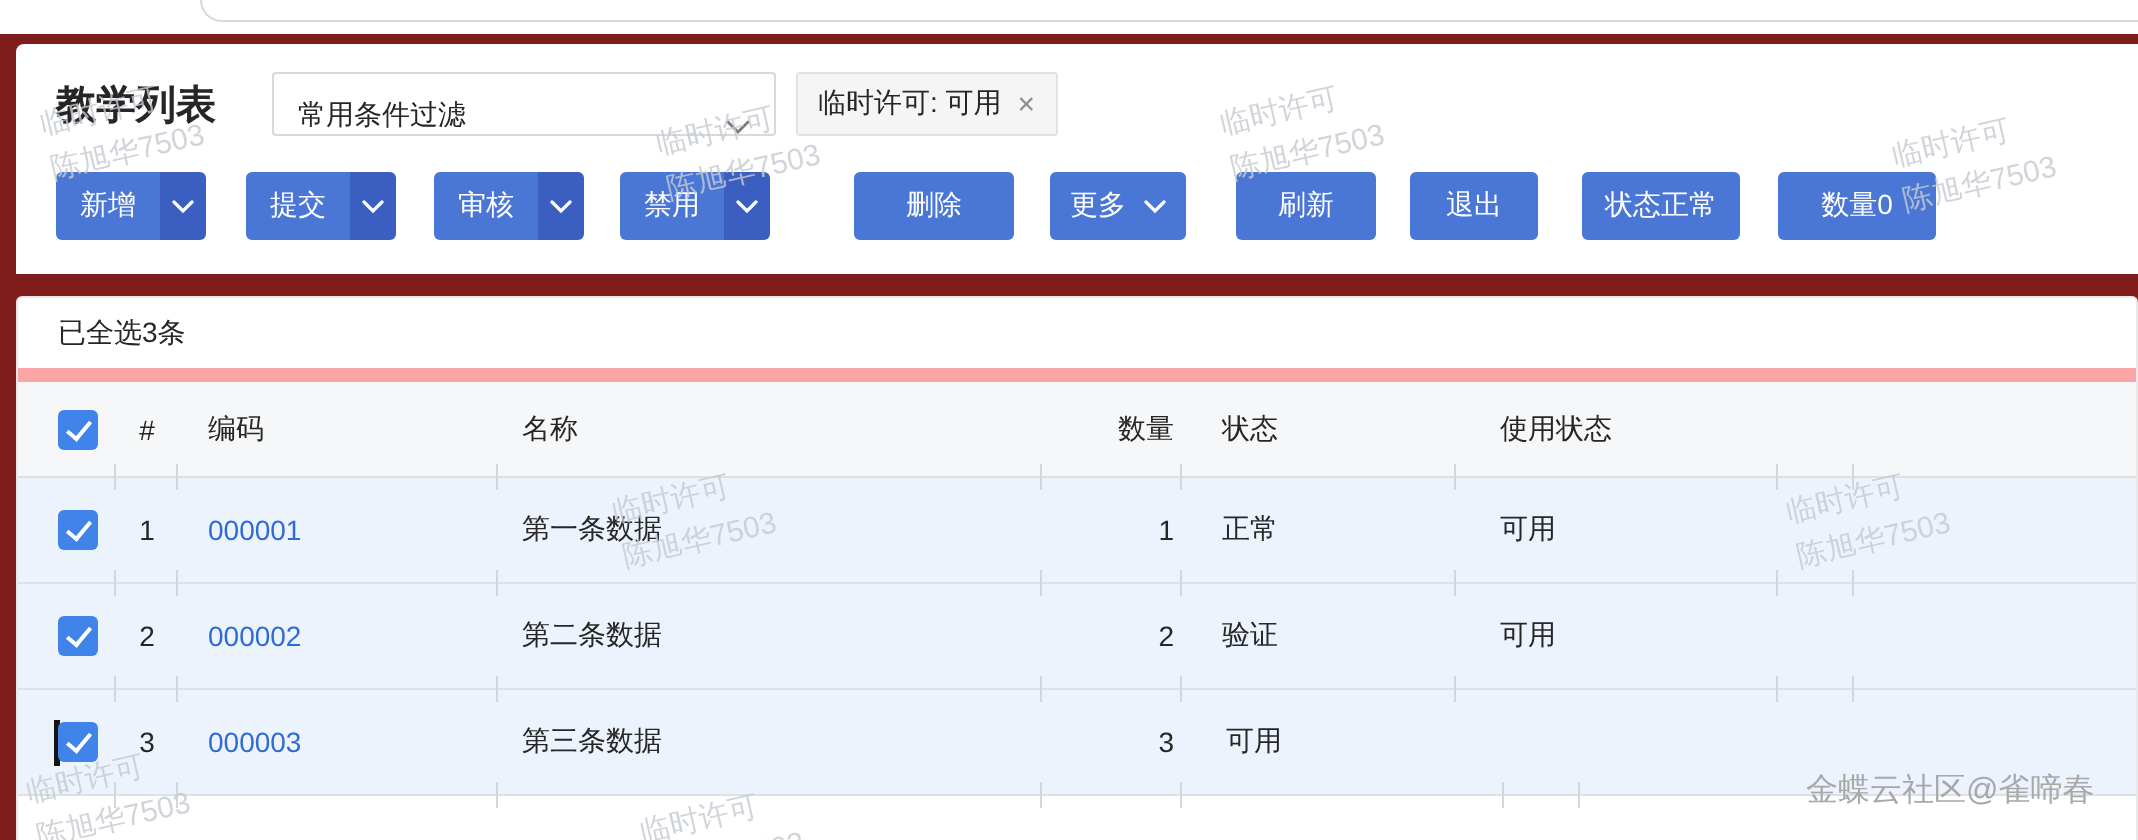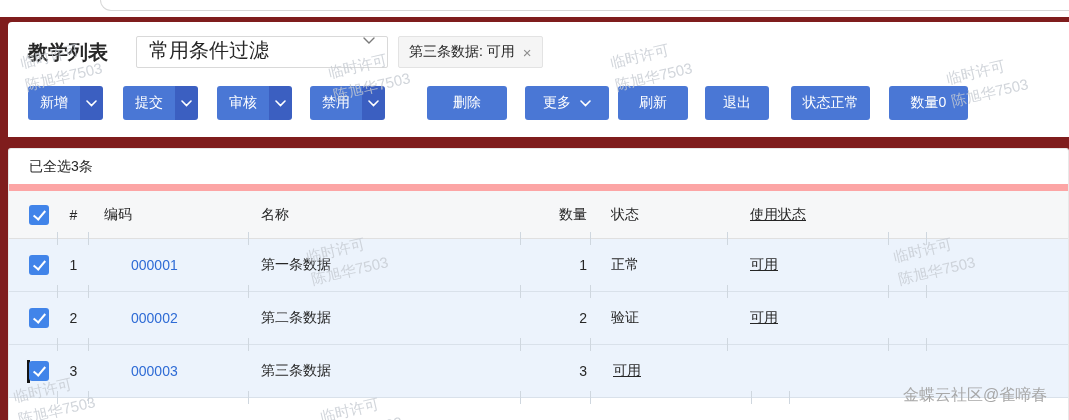--- a/index.html
+++ b/index.html
@@ -11,21 +11,21 @@
   .tabline { position:absolute; left:100px; top:0; width:969px; height:11px;
              border-left:1px solid #d8d8d8; border-bottom:1px solid #d8d8d8;
              border-bottom-left-radius:12px; }
 
   
   .toolbar-panel { position:absolute; left:8px; top:22px; width:1061px; height:115px;
                    background:#fff; border-radius:4px 0 0 0; }
   .page-title { position:absolute; left:20px; top:17px; font-size:20px; font-weight:600; color:#262626; }
   .filter-select { position:absolute; left:128px; top:14px; width:252px; height:32px;
                    background:#fff; border:1px solid #d9d9d9; border-radius:2px;
-                   display:flex; align-items:flex-start; padding:0 12px; font-size:20px; color:#262626;
+                   display:flex; align-items:flex-end; padding:0 12px; font-size:14px; color:#262626;
                    cursor:pointer; }
   .filter-select .chev { margin-left:auto; color:#7a7a7a; }
   .filter-tag { position:absolute; left:390px; top:14px; height:32px; background:#f5f5f5;
                 border:1px solid #e3e3e3; border-radius:2px; display:flex; align-items:center;
                 padding:0 10px; font-size:14px; color:#262626; gap:8px; }
   .tag-x { color:#8c8c8c; font-size:15px; cursor:pointer; line-height:1; }
 
   
   .btn, .splitbtn { position:absolute; top:64px; height:34px;align-items:center; }
   .btn { background:var(--accent,#4a77d5); color:#fff; font-size:14px; border:none; border-radius:3px;
@@ -49,30 +49,30 @@
               border-bottom:1px solid #d9e1ea; font-size:14px; color:#262626; cursor:pointer; }
   .cell { display:flex; align-items:center; height:100%; position:relative; }
   .cell::after { content:''; position:absolute; right:0; bottom:-7px; width:1px; height:13px; background:#cfd7df; }
   .c-e2::after { display:none; }
   .c-check { width:49px; padding-left:20px; }
   .c-idx   { width:31px; justify-content:center; }
   .c-code  { width:160px; padding-left:15px; }
   .c-name  { width:272px; padding-left:12px; }
   .c-qty   { width:70px; justify-content:flex-end; padding-right:4px;text-align:center; }
   .c-stat  { width:137px; padding-left:20px; }
-  .c-use   { width:161px; padding-left:22px;text-decoration:underline; }
+  .c-use   { width:161px; padding-left:22px; }
   .c-e1    { width:38px; }
   .c-e2    { flex:1; }
 
   .cb { width:20px; height:20px; border-radius:3px; background:var(--checkbox,#4184e9);
         position:relative; cursor:pointer; flex:none; }
   .cb::before { content:''; position:absolute; left:7px; top:3px; width:5px; height:10px;
                 border:solid #fff; border-width:0 2px 2px 0; transform:rotate(40deg); }
   .cursor-bar { position:absolute; left:18px; top:15px; width:3px; height:23px; background:#141414; }
-  .link { color:var(--link,#2e6bd5); text-decoration:none; cursor:pointer;margin-left:27px; }
+  .link { color:var(--link,#2e6bd5); text-decoration:none; cursor:pointer; }
 
   
   .wm { position:absolute; color:#c6cbd2; opacity:0.8; font-size:15px; line-height:23px;
         transform:rotate(-13deg); white-space:nowrap; z-index:40; pointer-events:none; }
   .credit { position:absolute; left:903px; top:385px; font-size:16px; color:#a8a8a8; z-index:41;
             pointer-events:none; }
 </style>
 </head>
 <body>
 
@@ -86,21 +86,21 @@
     <div class="page-title">教学列表</div>
 
     <div class="filter-select">
       <span>常用条件过滤</span>
       <svg class="chev" width="12" height="7" viewBox="0 0 12 7">
           <path d="M1 1l5 5 5-5" fill="none" stroke="currentColor" stroke-width="1.4" stroke-linecap="round"></path>
         </svg>
     </div>
 
     <div class="filter-tag">
-      <span>第三条数据: 可用</span>
+      <span>临时许可: 可用</span>
       <span class="tag-x">×</span>
     </div>
 
     <div class="splitbtn" style="left:20px">
       <button class="bmain">新增</button>
       <button class="barrow">
           <svg width="11" height="7" viewBox="0 0 11 7">
             <path d="M1 1l4.5 4.5L10 1" fill="none" stroke="currentColor" stroke-width="1.6" stroke-linecap="round"></path>
           </svg>
         </button>
@@ -125,21 +125,21 @@
       <button class="bmain">禁用</button>
       <button class="barrow">
           <svg width="11" height="7" viewBox="0 0 11 7">
             <path d="M1 1l4.5 4.5L10 1" fill="none" stroke="currentColor" stroke-width="1.6" stroke-linecap="round"></path>
           </svg>
         </button>
     </div>
 
     <button class="btn" style="left:419px;width:80px">删除</button>
 
-    <button class="btn" style="left:517px;width:84px">
+    <button class="btn" style="left:517px;width:68px">
       <span>更多</span>
       <svg class="chev" width="11" height="7" viewBox="0 0 11 7">
           <path d="M1 1l4.5 4.5L10 1" fill="none" stroke="currentColor" stroke-width="1.6" stroke-linecap="round"></path>
         </svg>
     </button>
 
     <button class="btn" style="left:610px;width:70px">刷新</button>
     <button class="btn" style="left:697px;width:64px">退出</button>
     <button class="btn" style="left:783px;width:79px">状态正常</button>
     <button class="btn" style="left:881px;width:79px">数量0</button>

